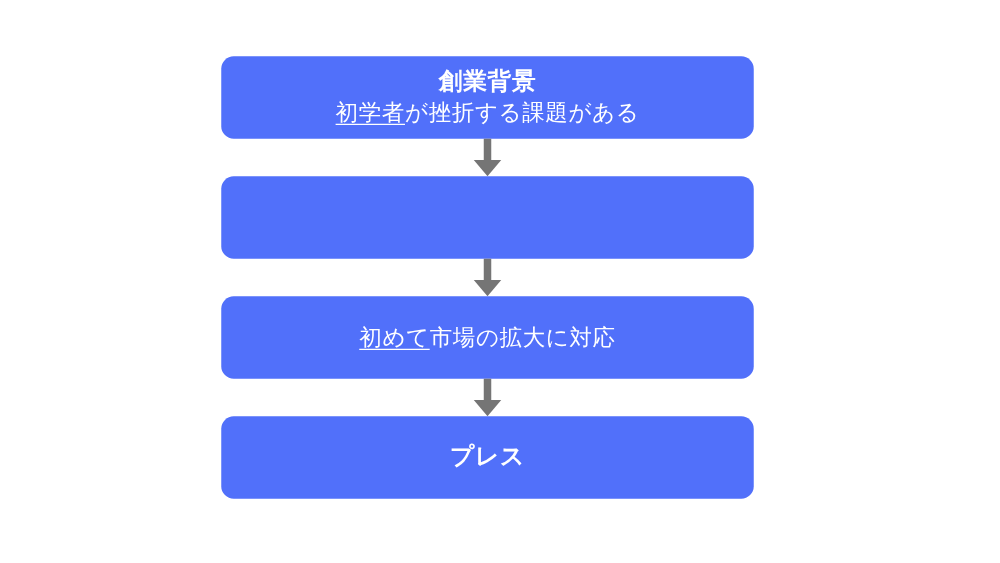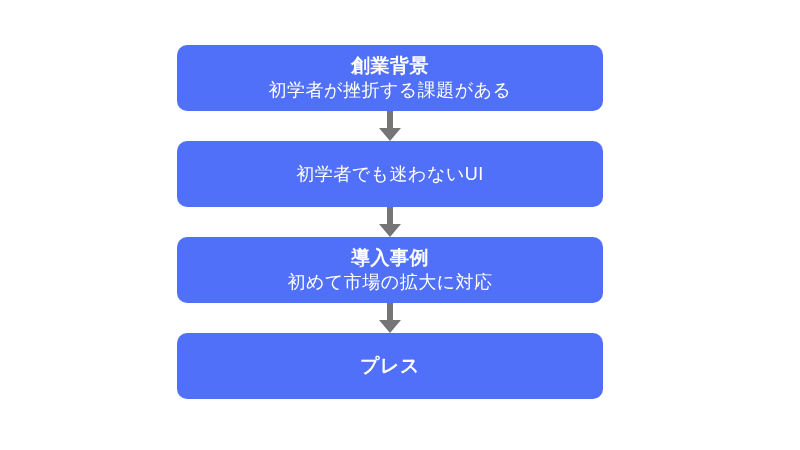--- a/index.html
+++ b/index.html
@@ -44,20 +44,21 @@
     line-height: 24px;
     letter-spacing: 0.5px;
   }
   .node .subtitle {
     font-size: 18px;
     font-weight: 400;
     line-height: 25px;
     letter-spacing: 0.5px;
   }
   .node .subtitle .hl {
+    text-decoration: underline;
     text-underline-offset: 3px;
   }
   .arrow {
     width: 22px;
     height: 30px;
     display: flex;
     flex-direction: column;
     align-items: center;
   }
   .arrow .shaft {
@@ -83,30 +84,28 @@
       <div class="title">創業背景</div>
       <div class="subtitle"><span class="hl">初学者</span><span>が挫折する課題がある</span></div>
     </div>
 
     <div class="arrow">
       <div class="shaft"></div>
       <div class="head"></div>
     </div>
 
     <div class="node">
-      <div class="subtitle"><span class="hl">初学者</span><span>でも迷わないUI</span></div>
     </div>
 
     <div class="arrow">
       <div class="shaft"></div>
       <div class="head"></div>
     </div>
 
     <div class="node">
-      <div class="title">導入事例</div>
       <div class="subtitle"><span class="hl">初めて</span><span>市場の拡大に対応</span></div>
     </div>
 
     <div class="arrow">
       <div class="shaft"></div>
       <div class="head"></div>
     </div>
 
     <div class="node">
       <div class="title">プレス</div>

